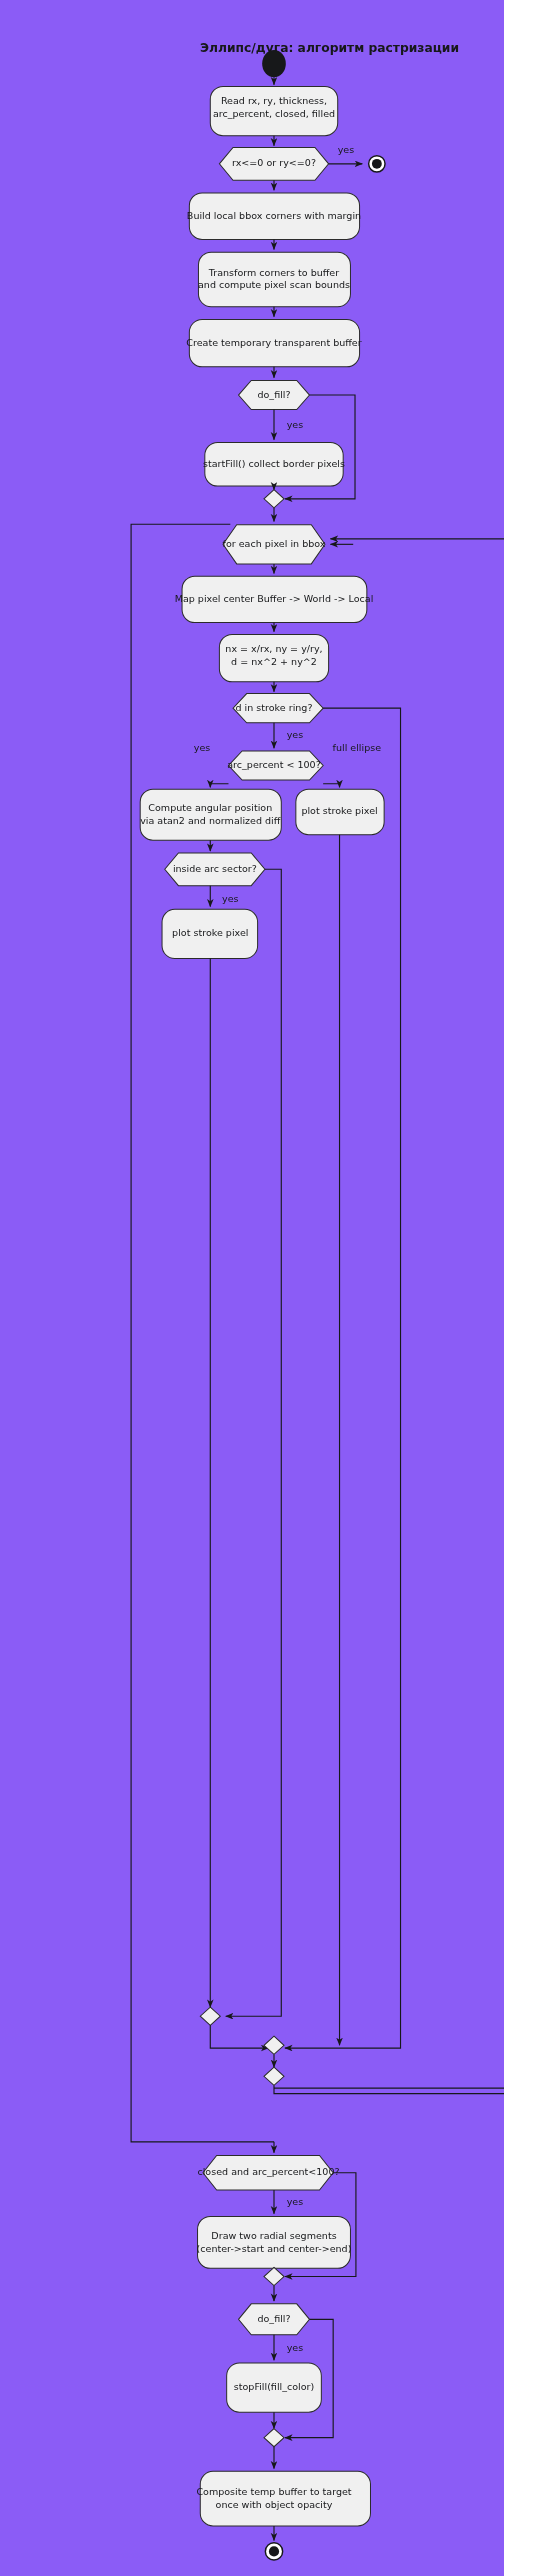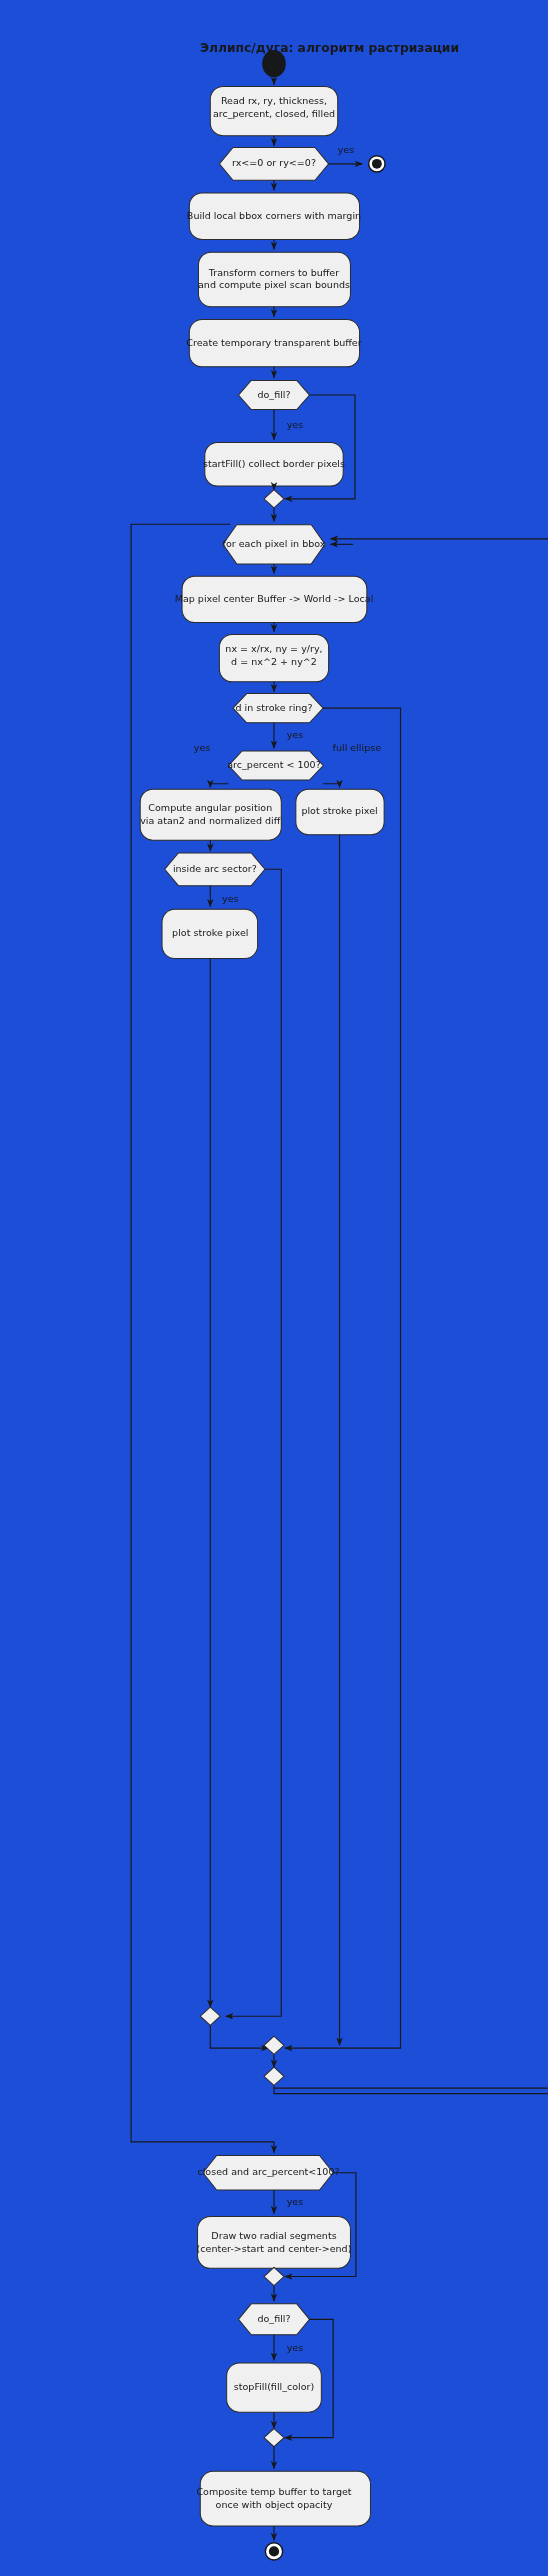--- a/index.html
+++ b/index.html
@@ -5,23 +5,23 @@
   html, body {
     margin: 0;
     padding: 0;
     background: #ffffff;
   }
   body {
     font-family: "DejaVu Sans", "Liberation Sans", sans-serif;
   }
   #page {
     position: relative;
-    width: 548px;
+    width: 504px;
     height: 2576px;
-    background: #1d4ed8;
+    background: #8b5cf6;
     overflow: hidden;
     text-decoration: underline;
   }
   svg.flow {
     display: block;
     width: 548px;
     height: 2576px;
   }
   .node-shape {
     fill: #f0f0f0;

